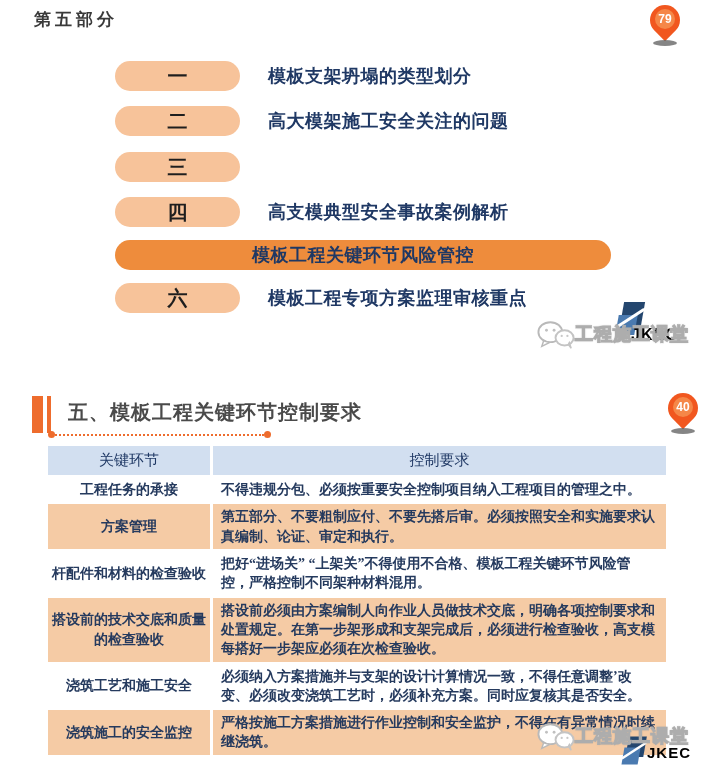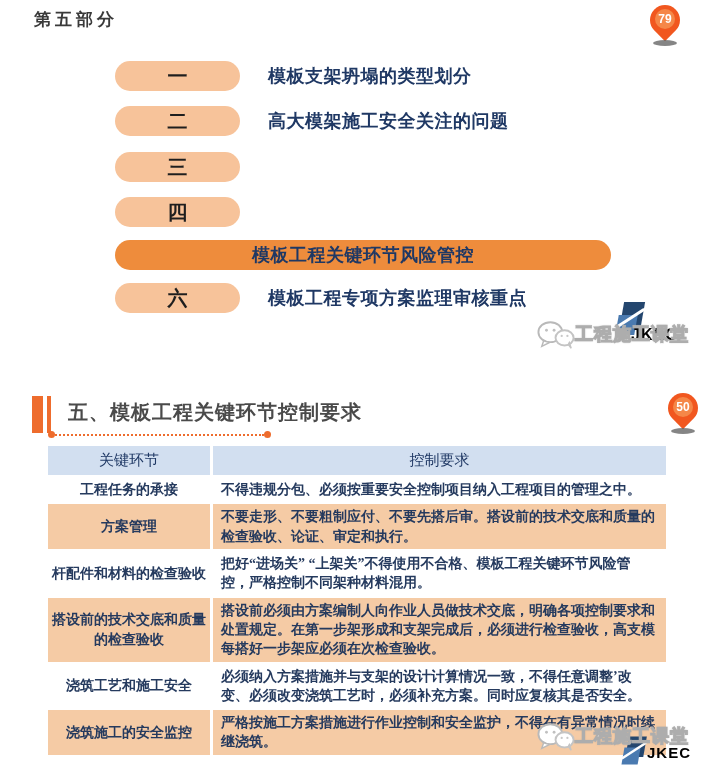--- a/index.html
+++ b/index.html
@@ -146,20 +146,21 @@
     </div>
     <div class="menu-item" style="top:152px;">
       <div class="pill">
           <span>三</span>
         </div>
     </div>
     <div class="menu-item" style="top:197px;">
       <div class="pill">
           <span>四</span>
         </div>
+      <div class="menu-title">高支模典型安全事故案例解析</div>
     </div>
     <div class="menu-highlight">
       <span>模板工程关键环节风险管控</span>
     </div>
     <div class="menu-item" style="top:283px;">
       <div class="pill">
           <span>六</span>
         </div>
       <div class="menu-title">模板工程专项方案监理审核重点</div>
     </div>
@@ -188,21 +189,21 @@
   <section class="slide slide2">
     <div class="hbar1"></div>
     <div class="hbar2"></div>
     <div class="s2-title">五、模板工程关键环节控制要求</div>
     <div class="dotline"></div>
     <div class="dotline-end left"></div>
     <div class="dotline-end right"></div>
 
     <div class="pin" style="left:664px; top:13px;">
       <div class="pin-body"></div>
-      <div class="pin-circle">50</div>
+      <div class="pin-circle">40</div>
       <div class="pin-shadow"></div>
     </div>
 
     <table class="ctl-table">
       <colgroup>
           <col class="c1">
           <col>
         </colgroup>
       <thead>
         <tr>
@@ -210,21 +211,21 @@
           <th>控制要求</th>
         </tr>
       </thead>
       <tbody>
         <tr class="row-odd">
           <td class="c1">工程任务的承接</td>
           <td class="c2">不得违规分包、必须按重要安全控制项目纳入工程项目的管理之中。</td>
         </tr>
         <tr class="row-even">
           <td class="c1">方案管理</td>
-          <td class="c2">不要走形、不要粗制应付、不要先搭后审。搭设前的技术交底和质量的检查验收、论证、审定和执行。</td>
+          <td class="c2">第五部分、不要粗制应付、不要先搭后审。必须按照安全和实施要求认真编制、论证、审定和执行。</td>
         </tr>
         <tr class="row-odd">
           <td class="c1">杆配件和材料的检查验收</td>
           <td class="c2">把好“进场关” “上架关”不得使用不合格、模板工程关键环节风险管控，严格控制不同架种材料混用。</td>
         </tr>
         <tr class="row-even">
           <td class="c1">搭设前的技术交底和质量的检查验收</td>
           <td class="c2">搭设前必须由方案编制人向作业人员做技术交底，明确各项控制要求和处置规定。在第一步架形成和支架完成后，必须进行检查验收，高支模每搭好一步架应必须在次检查验收。</td>
         </tr>
         <tr class="row-odd">

